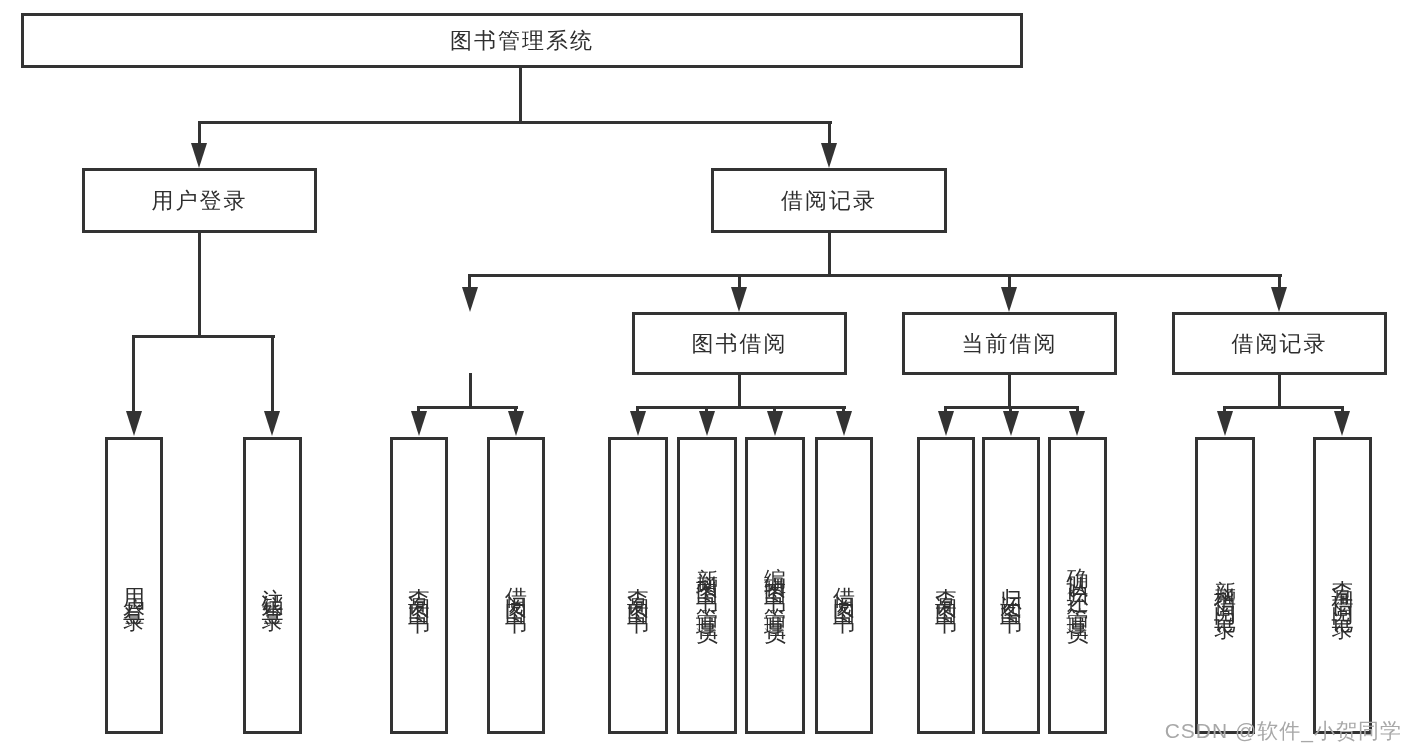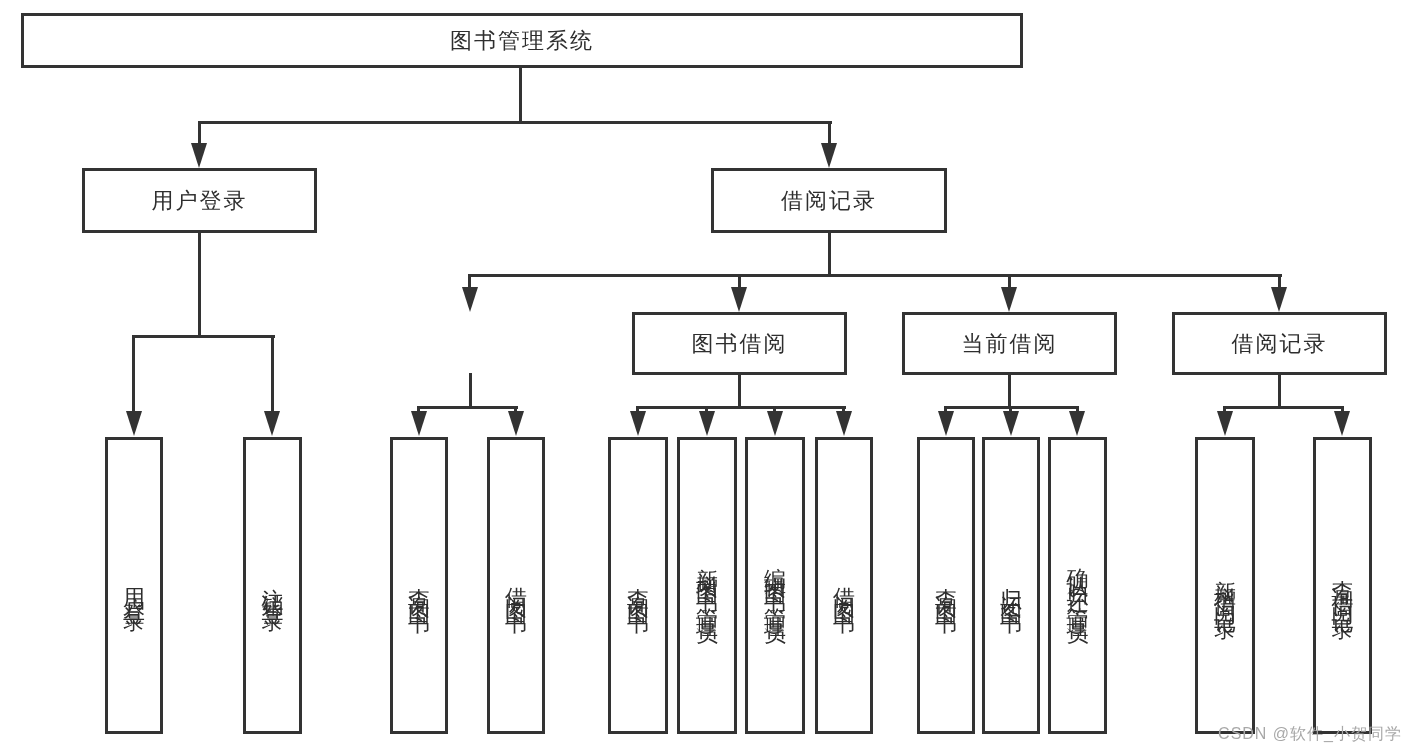--- a/index.html
+++ b/index.html
@@ -31,21 +31,21 @@
   }
   .line{position:absolute;background:var(--c-line);}
   .arrow{
     position:absolute;width:0;height:0;
     border-left:8px solid transparent;
     border-right:8px solid transparent;
     border-top:25px solid var(--c-line);
   }
   .watermark{
     position:absolute;right:3px;bottom:2px;
-    font-size:16px;letter-spacing:1px;
+    font-size:21px;letter-spacing:1px;
     color:var(--c-watermark);white-space:nowrap;
   }
 </style>
 </head>
 <body>
 
 <div class="stage">
 
   <div class="line" style="left:519px;top:66px;width:3px;height:58px"></div>
   <div class="line" style="left:198px;top:121px;width:634px;height:3px"></div>

